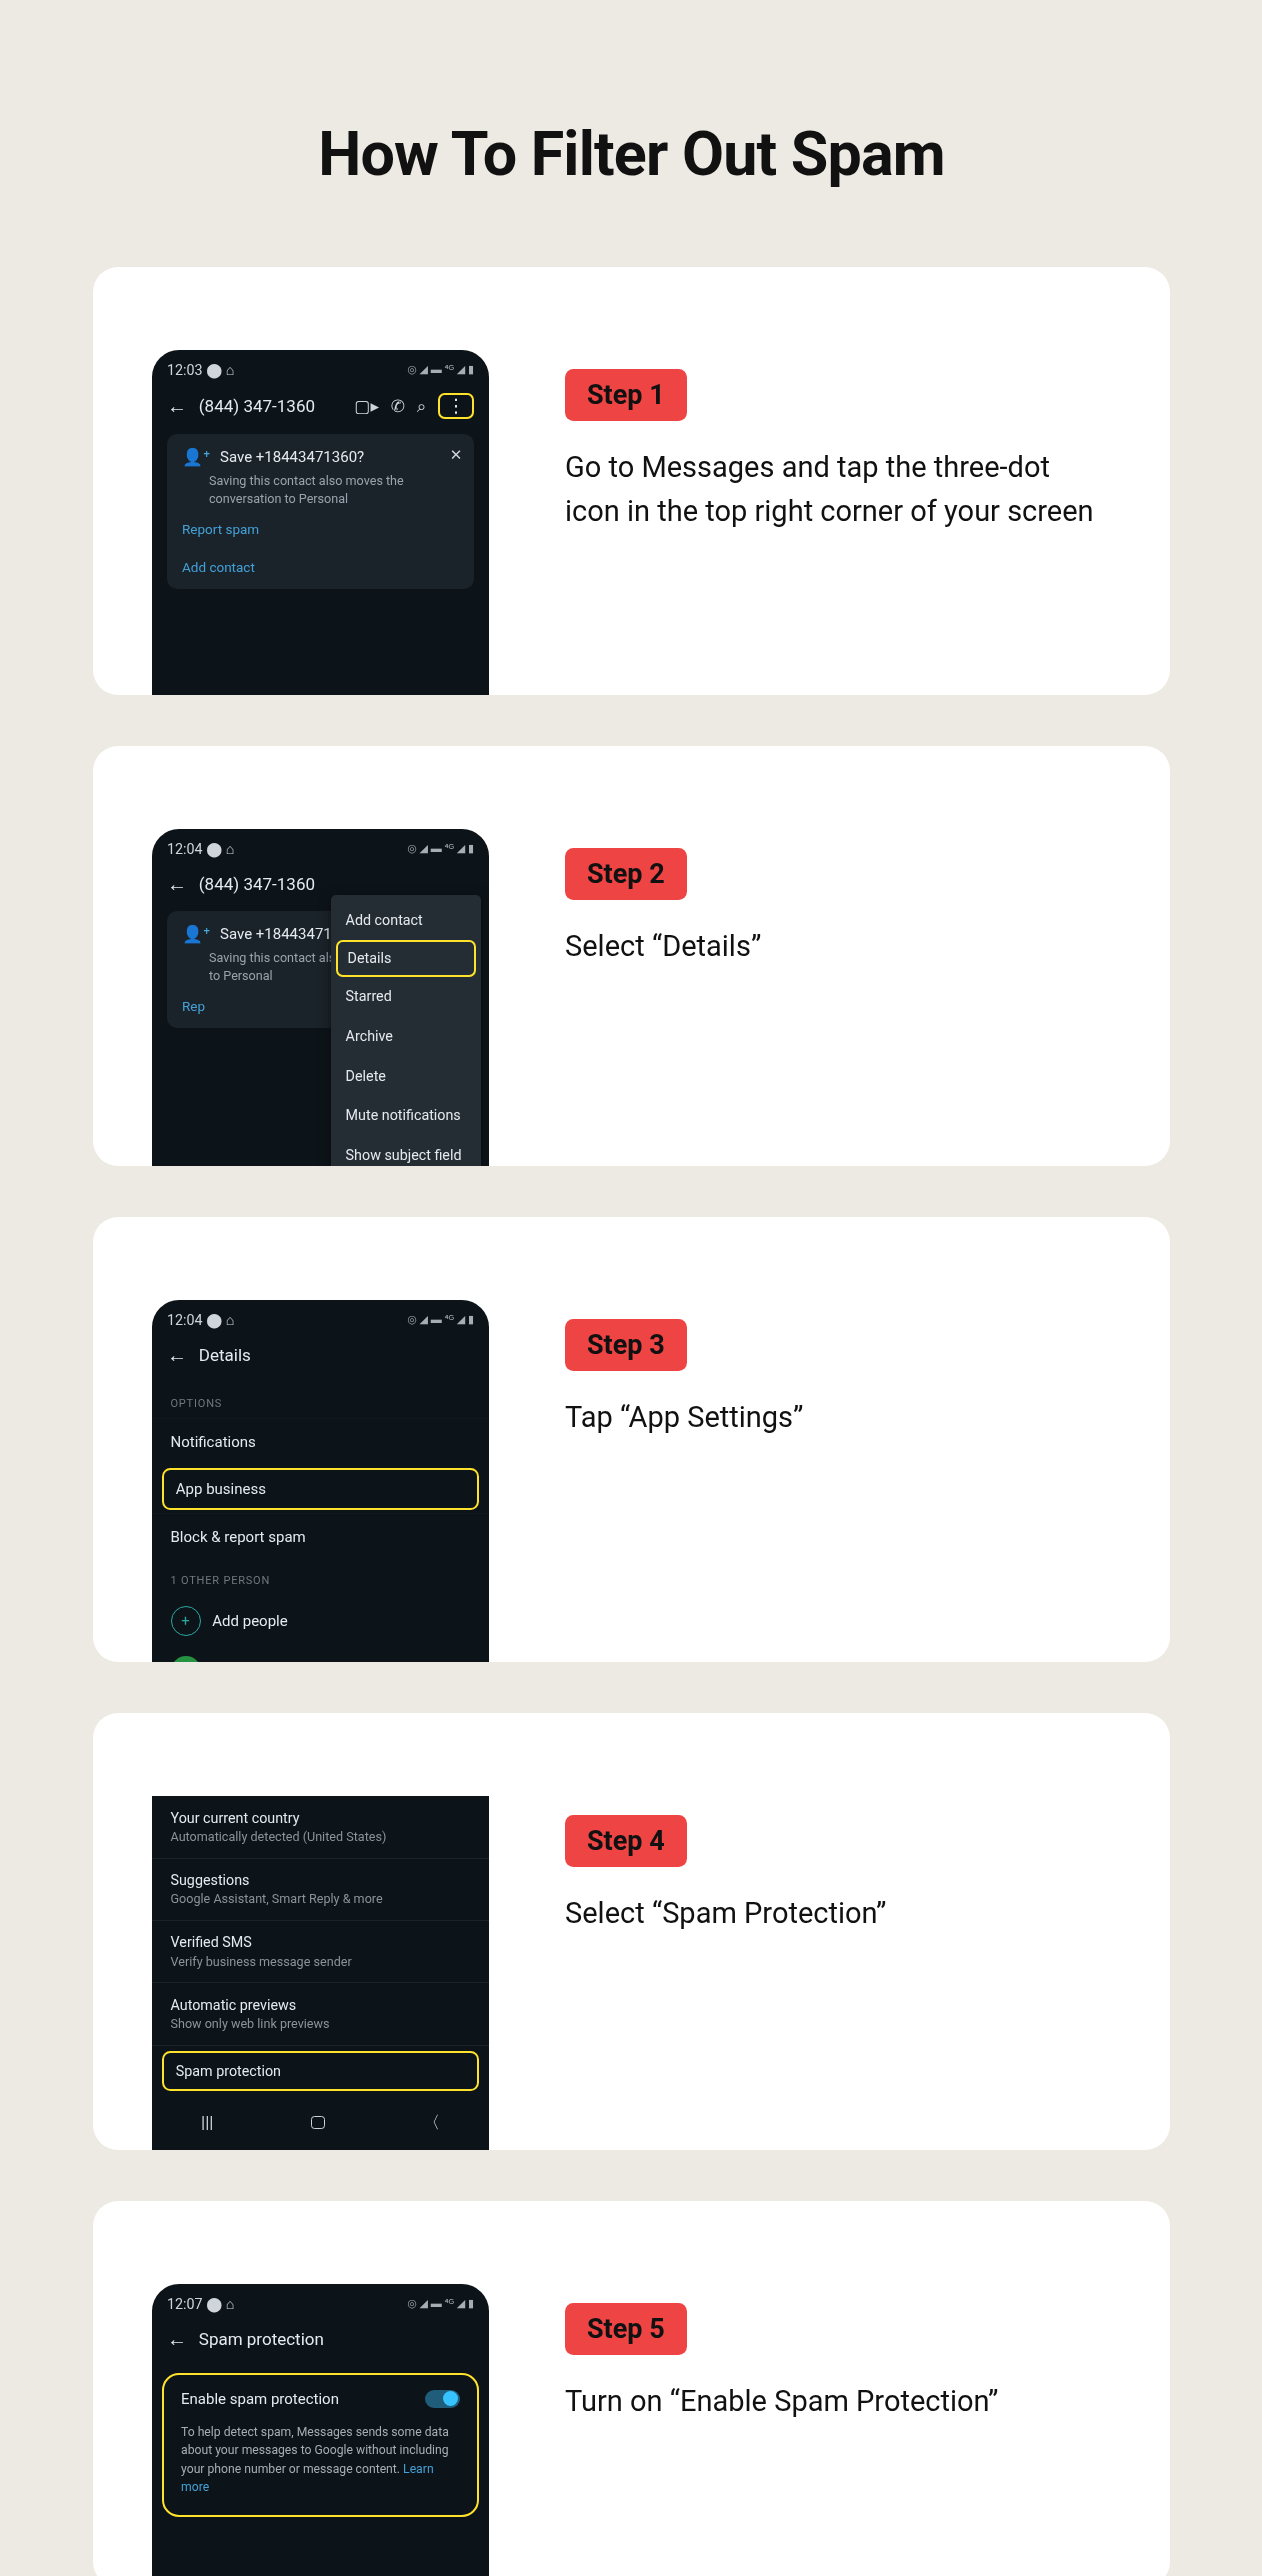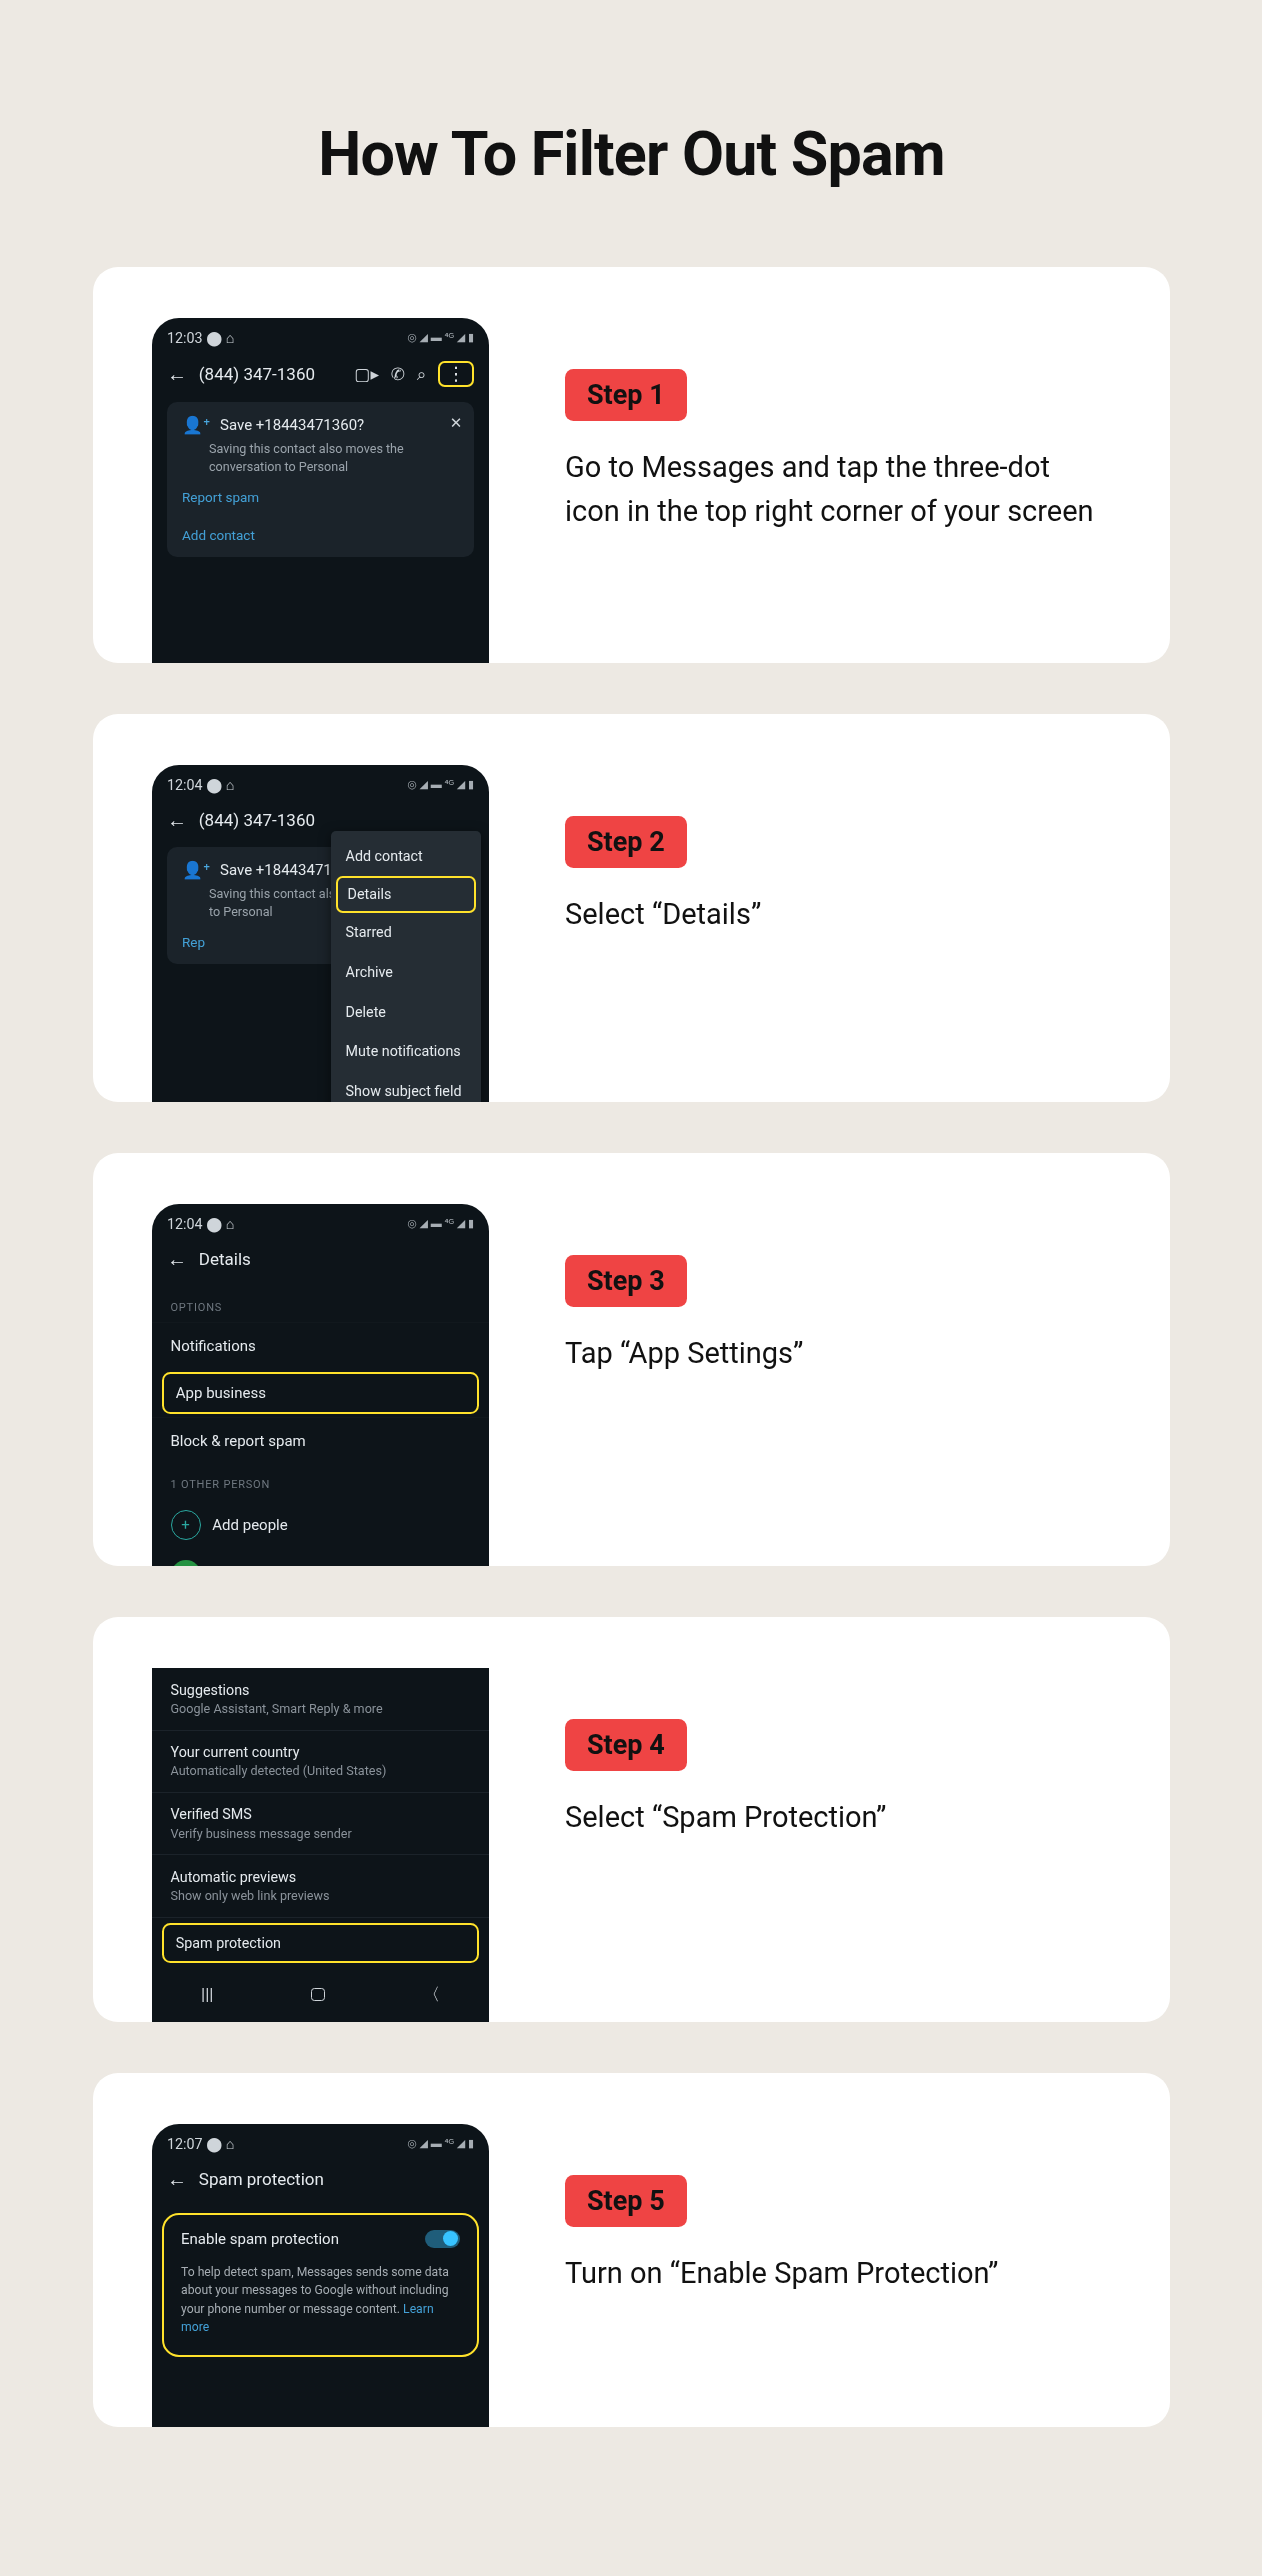--- a/index.html
+++ b/index.html
@@ -47,20 +47,21 @@
   
   .phone {
     width: 363px;
     background: #0d1419;
     border-radius: 27px 27px 0 0;
     color: #e5eaee;
     font-family: Roboto, Arial, sans-serif;
     font-size: 15px;
     overflow: hidden;
     position: relative;
+    margin-top: 32px;
   }
   .phone .status-bar {
     display:flex; justify-content:space-between; align-items:center;
     padding: 11.8px 15px 5px; font-size: 14.3px; color:#cfd5da;
   }
   .status-icons { display:flex; gap:5px; font-size:11px; color:#a6adb3; }
   .hdr {
     display:flex; align-items:center; gap:11.8px;
     padding: 10px 15px 15px;
   }
@@ -230,26 +231,26 @@
     <div class="text-col">
       <div class="badge">Step 3</div>
       <div class="desc">Tap “App Settings”</div>
     </div>
   </div>
 
   <div class="card bottom-flush phone-trim-top">
     <div class="phone-col">
       <div class="phone" style="height:354px;">
         <div class="settings-item">
+          <div class="t">Your current country</div>
+          <div class="s">Automatically detected (United States)</div>
+        </div>
+        <div class="settings-item">
           <div class="t">Suggestions</div>
           <div class="s">Google Assistant, Smart Reply &amp; more</div>
-        </div>
-        <div class="settings-item">
-          <div class="t">Your current country</div>
-          <div class="s">Automatically detected (United States)</div>
         </div>
         <div class="settings-item">
           <div class="t">Verified SMS</div>
           <div class="s">Verify business message sender</div>
         </div>
         <div class="settings-item">
           <div class="t">Automatic previews</div>
           <div class="s">Show only web link previews</div>
         </div>
         <div class="settings-item hl">

